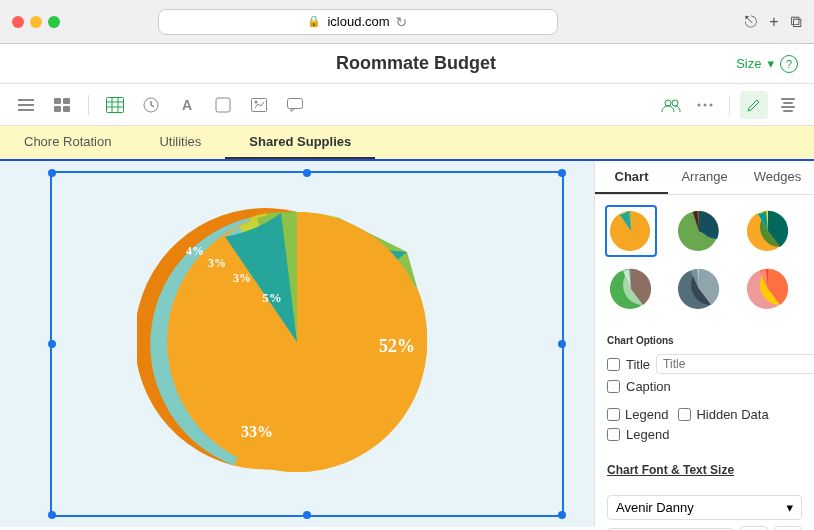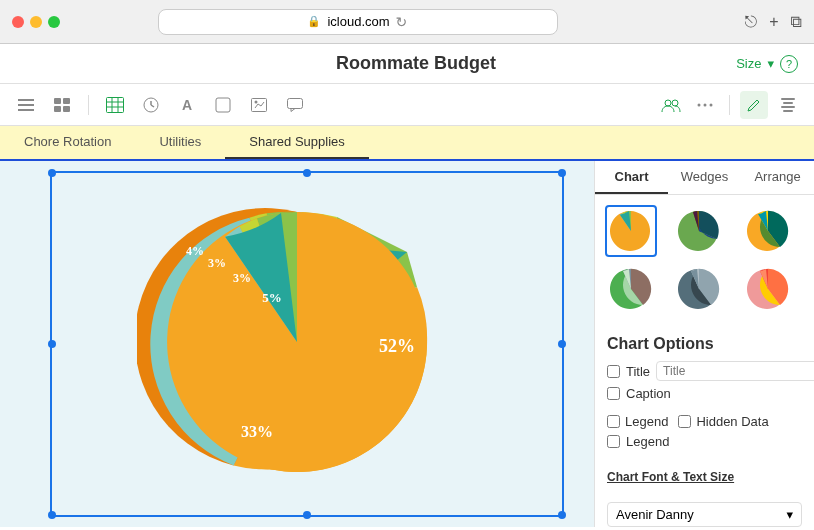--- a/index.html
+++ b/index.html
@@ -27,21 +27,21 @@
     .toolbar-left { display: flex; gap: 8px; align-items: center; }
     .toolbar-icon { width: 28px; height: 28px; display: flex; align-items: center; justify-content: center; color: #888; font-size: 16px; cursor: pointer; border-radius: 4px; }
     .toolbar-icon.green { color: #1aa34a; }
     .toolbar-sep { width: 1px; height: 20px; background: #ddd; margin: 0 4px; }
     .toolbar-right { margin-left: auto; display: flex; gap: 6px; align-items: center; }
     .toolbar-right-icon { width: 28px; height: 28px; display: flex; align-items: center; justify-content: center; color: #1aa34a; font-size: 15px; cursor: pointer; background: #e8f5e9; border-radius: 4px; }
 
     
     .tabs { display: flex; border-bottom: 2px solid #1d4ed8; background: #fef9c3; }
     .tab { padding: 8px 24px; font-size: 13px; color: #555; cursor: pointer; border-bottom: 2px solid transparent; }
-    .tab.active { color: #333; border-bottom: 2px solid #333; font-weight: 400; }
+    .tab.active { color: #333; border-bottom: 2px solid #333; font-weight: 700; }
 
     
     .main-content { display: flex; height: calc(530px - 44px - 40px - 42px - 38px); }
 
     
     .chart-area { flex: 1; background: #e8f4f8; position: relative; display: flex; align-items: center; justify-content: center; }
     .chart-selection { position: absolute; border: 2px solid #1a73e8; top: 10px; left: 50px; right: 30px; bottom: 10px; pointer-events: none; }
     .selection-handle { width: 8px; height: 8px; background: #1a73e8; border-radius: 50%; position: absolute; }
     .sh-tl { top: -4px; left: -4px; }
     .sh-tr { top: -4px; right: -4px; }
@@ -63,21 +63,21 @@
     .panel-tab { flex: 1; padding: 8px 4px; text-align: center; font-size: 13px; color: #555; cursor: pointer; }
     .panel-tab.active { color: #333; font-weight: 600; border-bottom: 2px solid #333; }
 
     
     .pie-presets { display: grid; grid-template-columns: 1fr 1fr 1fr; gap: 6px; padding: 10px; }
     .pie-preset { width: 52px; height: 52px; border-radius: 4px; cursor: pointer; display: flex; align-items: center; justify-content: center; }
     .pie-preset.selected { border: 2px solid #1a73e8; }
 
     
     .chart-options { padding: 10px 12px; }
-    .options-title { font-size: 16px; font-weight: 600; color: #333; margin-bottom: 8px; }
+    .options-title { font-size: 10px; font-weight: 600; color: #333; margin-bottom: 8px; }
     .option-row { display: flex; align-items: center; gap: 6px; margin-bottom: 5px; }
     .option-row input[type="checkbox"] { width: 13px; height: 13px; }
     .option-label { font-size: 13px; color: #333; }
     .option-input { flex: 1; border: 1px solid #ddd; border-radius: 4px; padding: 2px 6px; font-size: 12px; color: #aaa; }
     .option-row-2col { display: flex; gap: 10px; margin-bottom: 5px; }
     .option-2col { display: flex; align-items: center; gap: 5px; }
 
     
     .font-section { padding: 6px 12px; }
     .font-title { font-size: 12px; font-weight: 600; color: #333; margin-bottom: 18px; text-decoration: underline; }
@@ -290,24 +290,24 @@
     </div>
   </div>
 
   <div class="right-panel">
 
     <div class="panel-tabs">
       <div class="panel-tab active">
         <span>Chart</span>
       </div>
       <div class="panel-tab">
+        <span>Arrange</span>
+      </div>
+      <div class="panel-tab">
         <span>Wedges</span>
-      </div>
-      <div class="panel-tab">
-        <span>Arrange</span>
       </div>
     </div>
 
     <div class="pie-presets">
 
       <div class="pie-preset selected">
         <svg width="44" height="44" viewBox="0 0 44 44">
           <g transform="translate(22,22)">
             <path d="M0,0 L0,-20 A20,20 0 1,1 -2,-20 Z" fill="#f5a623"></path>
             <path d="M0,0 L-2,-20 A20,20 0 0,1 0,-20 Z" fill="#e8820c"></path>

